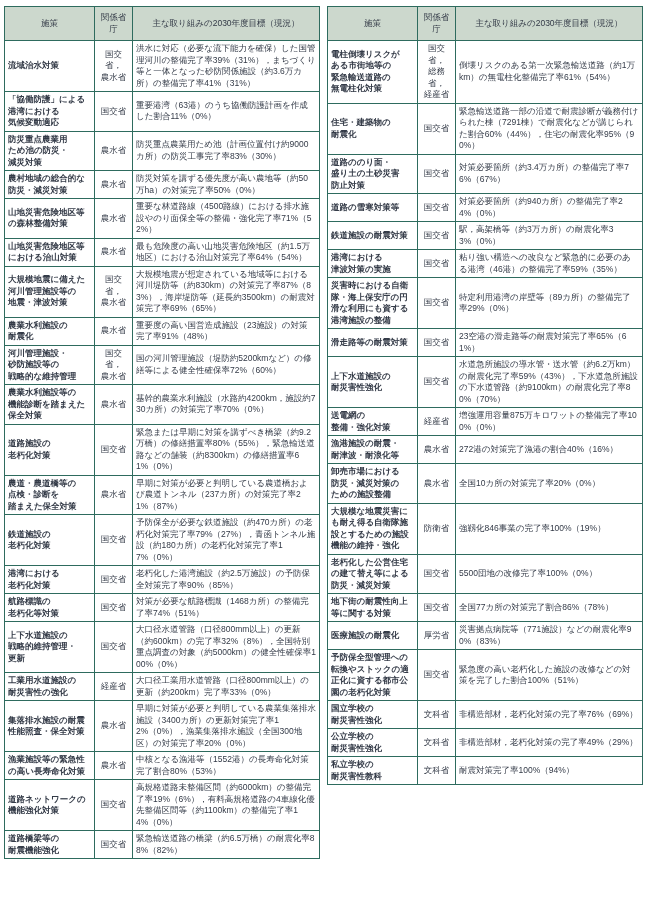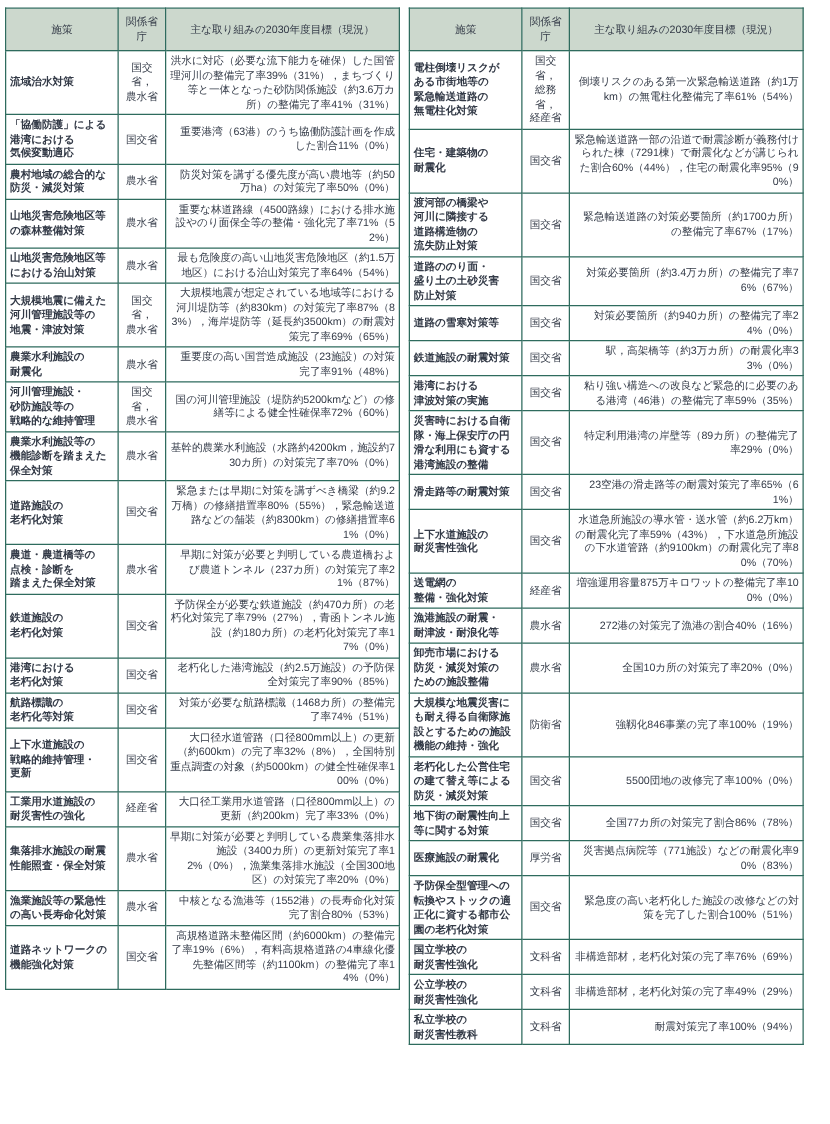--- a/index.html
+++ b/index.html
@@ -33,21 +33,21 @@
   table.policy th{
     background:var(--headerbg,#ccd8cd);
     font-weight:normal;
     text-align:center;
     padding:5px 2px;
   }
   col.c0{width:90px;}
   col.c1{width:38px;}
   td.c0{white-space:pre-line;text-align:left;font-weight:bold;}
   td.c1{white-space:pre-line;text-align:center;padding:2px 1px;}
-  td.c2{text-align:right;}
+  td.c2{text-align:left;}
 </style>
 </head>
 <body>
 
 <div class="page">
   <table class="policy">
     <colgroup>
         <col class="c0">
         <col class="c1">
         <col class="c2">
@@ -67,20 +67,27 @@
           <td class="c2">洪水に対応（必要な流下能力を確保）した国管理河川の整備完了率39%（31%），まちづくり等と一体となった砂防関係施設（約3.6万カ所）の整備完了率41%（31%）</td>
         </tr>
         <tr>
           <td class="c0">「協働防護」による
 港湾における
 気候変動適応</td>
           <td class="c1">国交省</td>
           <td class="c2">重要港湾（63港）のうち協働防護計画を作成した割合11%（0%）</td>
         </tr>
         <tr>
+          <td class="c0">防災重点農業用
+ため池の防災・
+減災対策</td>
+          <td class="c1">農水省</td>
+          <td class="c2">防災重点農業用ため池（計画位置付け約9000カ所）の防災工事完了率83%（30%）</td>
+        </tr>
+        <tr>
           <td class="c0">農村地域の総合的な
 防災・減災対策</td>
           <td class="c1">農水省</td>
           <td class="c2">防災対策を講ずる優先度が高い農地等（約50万ha）の対策完了率50%（0%）</td>
         </tr>
         <tr>
           <td class="c0">山地災害危険地区等
 の森林整備対策</td>
           <td class="c1">農水省</td>
           <td class="c2">重要な林道路線（4500路線）における排水施設やのり面保全等の整備・強化完了率71%（52%）</td>
@@ -174,20 +181,26 @@
           <td class="c0">漁業施設等の緊急性
 の高い長寿命化対策</td>
           <td class="c1">農水省</td>
           <td class="c2">中核となる漁港等（1552港）の長寿命化対策完了割合80%（53%）</td>
         </tr>
         <tr>
           <td class="c0">道路ネットワークの
 機能強化対策</td>
           <td class="c1">国交省</td>
           <td class="c2">高規格道路未整備区間（約6000km）の整備完了率19%（6%），有料高規格道路の4車線化優先整備区間等（約1100km）の整備完了率14%（0%）</td>
+        </tr>
+        <tr>
+          <td class="c0">道路橋梁等の
+耐震機能強化</td>
+          <td class="c1">国交省</td>
+          <td class="c2">緊急輸送道路の橋梁（約6.5万橋）の耐震化率88%（82%）</td>
         </tr>
       </tbody>
     </table>
   <table class="policy">
     <colgroup>
         <col class="c0">
         <col class="c1">
         <col class="c2">
       </colgroup>
   <thead>
@@ -208,28 +221,20 @@
 経産省</td>
           <td class="c2">倒壊リスクのある第一次緊急輸送道路（約1万km）の無電柱化整備完了率61%（54%）</td>
         </tr>
         <tr>
           <td class="c0">住宅・建築物の
 耐震化</td>
           <td class="c1">国交省</td>
           <td class="c2">緊急輸送道路一部の沿道で耐震診断が義務付けられた棟（7291棟）で耐震化などが講じられた割合60%（44%），住宅の耐震化率95%（90%）</td>
         </tr>
         <tr>
-          <td class="c0">渡河部の橋梁や
-河川に隣接する
-道路構造物の
-流失防止対策</td>
-          <td class="c1">国交省</td>
-          <td class="c2">緊急輸送道路の対策必要箇所（約1700カ所）の整備完了率67%（17%）</td>
-        </tr>
-        <tr>
           <td class="c0">道路ののり面・
 盛り土の土砂災害
 防止対策</td>
           <td class="c1">国交省</td>
           <td class="c2">対策必要箇所（約3.4万カ所）の整備完了率76%（67%）</td>
         </tr>
         <tr>
           <td class="c0">道路の雪寒対策等</td>
           <td class="c1">国交省</td>
           <td class="c2">対策必要箇所（約940カ所）の整備完了率24%（0%）</td>

